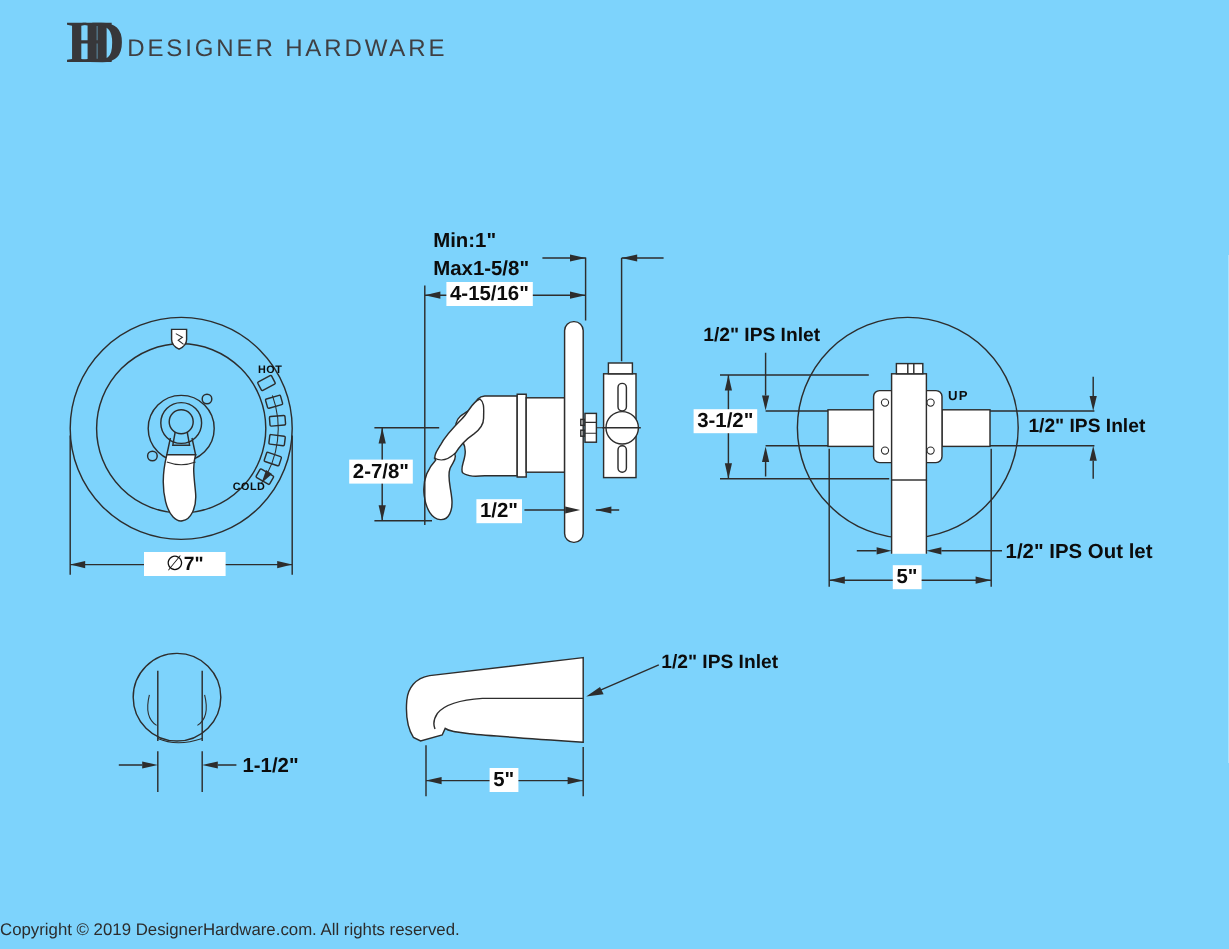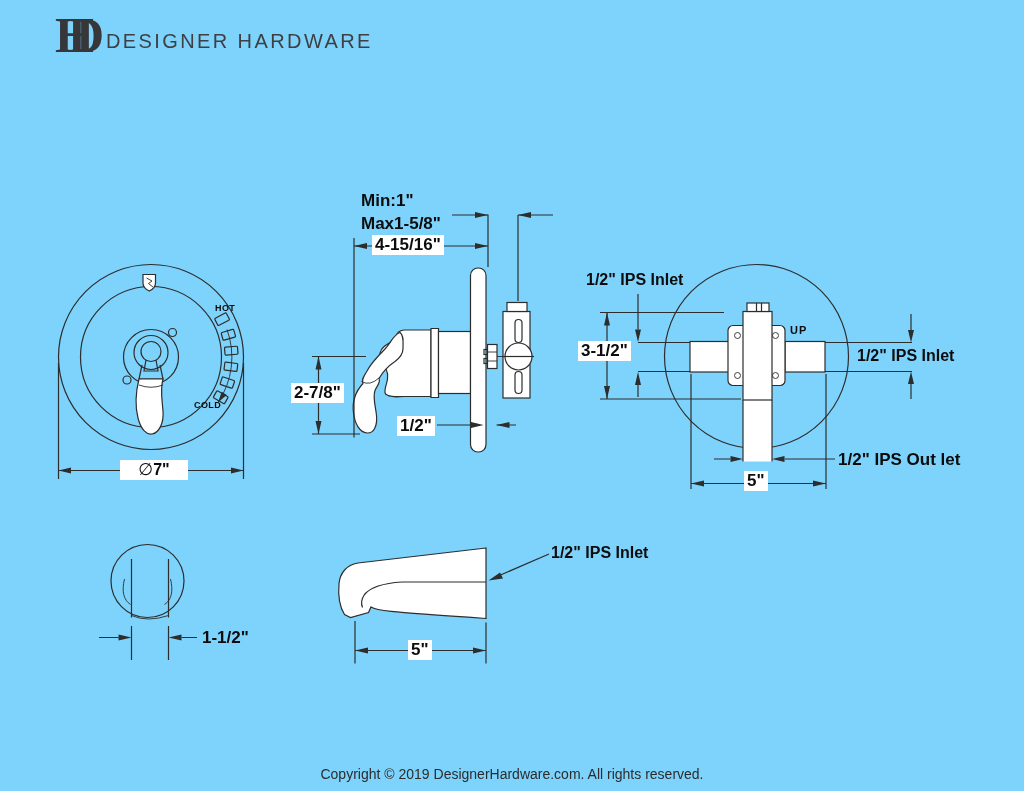--- a/index.html
+++ b/index.html
@@ -14,21 +14,21 @@
   .s16 { font-size:16px; }
   .s11 { font-size:11px; letter-spacing:1px; }
   .s9  { font-size:9px; letter-spacing:0.4px; }
   .bgw { background:#ffffff; padding:0 3px; }
   .ctr { text-align:center; }
   .mono { position:absolute; left:55px; top:10px; font-family:"Liberation Serif", serif;
           font-weight:bold; font-size:50px; color:#37373a; line-height:1; }
   .mono .d { margin-left:-26px; }
   .brand { position:absolute; left:106px; top:30px; font-size:20px; letter-spacing:2.4px;
            color:#3f3f42; font-weight:400; }
-  .copyright { position:absolute; left:0; top:766px; width:1024px; text-align:center;
+  .copyright { position:absolute; left:0; top:766px; width:1024px; text-align:left;
                font-size:14px; color:#2c2c2c; }
 </style>
 </head>
 <body>
 
 <div id="stage">
 
   <div class="mono"><span>H</span><span class="d">D</span></div>
   <div class="brand">DESIGNER HARDWARE</div>
 

